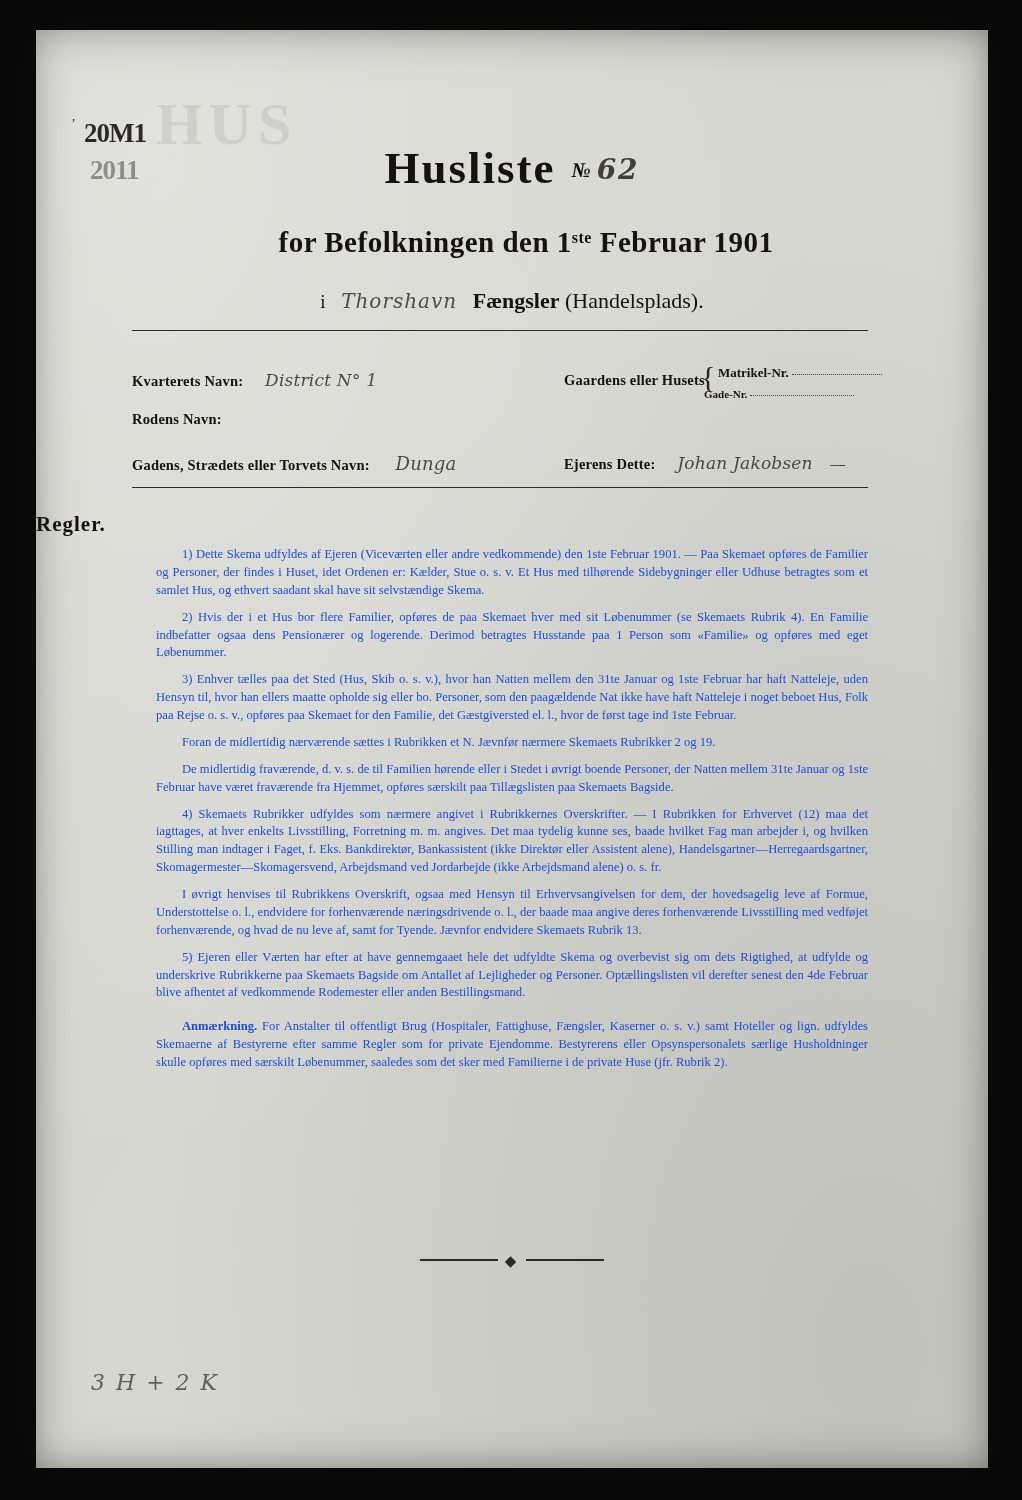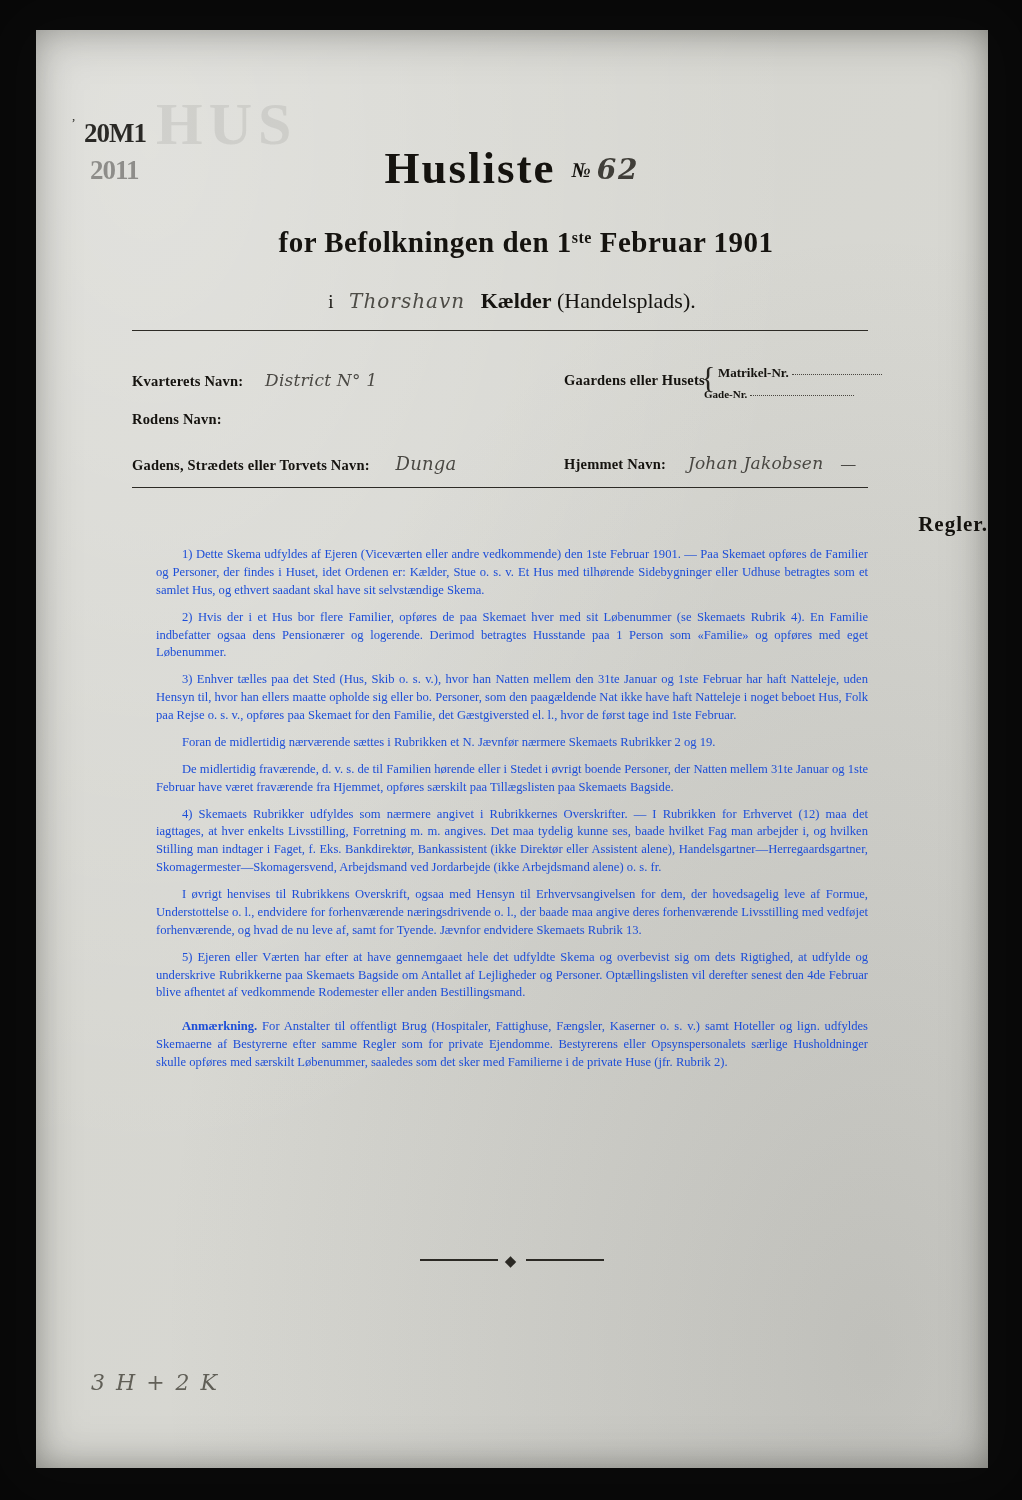--- a/index.html
+++ b/index.html
@@ -186,21 +186,21 @@
     font-size: 30px;
     color: #26241f;
   }
 
   
   .regler-head {
     position: absolute;
     top: 482px;
     left: 0;
     width: 952px;
-    text-align: right;
+    text-align: left;
     font-size: 21px;
     font-weight: bold;
     letter-spacing: 1px;
   }
   .rules {
     position: absolute;
     left: 120px;
     top: 516px;
     width: 712px;
     font-size: 12.6px;
@@ -277,21 +277,21 @@
       </div>
 
       <div class="subtitle">
         <span>for Befolkningen den 1</span><sup>ste</sup>
         <span>Februar 1901</span>
       </div>
 
       <div class="placeline">
         <span class="lead">i</span>
         <span class="hand">Thorshavn</span>
-        <b>Kælder</b>
+        <b>Fængsler</b>
         <span>(Handelsplads).</span>
       </div>
 
       <div class="rule" id="rule-top"></div>
 
       <div class="field" style="left:96px; top:340px;">
         <span>Kvarterets Navn:</span>
         <span class="hand" style="font-size:17px; margin-left:18px;">District N° 1</span>
       </div>
 
@@ -312,21 +312,21 @@
       <div style="position:absolute; left:682px; top:332px; font-size:13px; font-weight:bold;">
         <span>Matrikel-Nr.</span>
         <span class="dotline"></span>
       </div>
       <div style="position:absolute; left:668px; top:353px; font-size:11px; font-weight:bold;text-align:center;">
         <span>Gade-Nr.</span>
         <span class="dotline" style="min-width:104px;"></span>
       </div>
 
       <div class="field" style="left:528px; top:423px;">
-        <span>Hjemmet Navn:</span>
+        <span>Ejerens Dette:</span>
         <span class="hand" style="font-size:17px; margin-left:18px;">Johan Jakobsen</span>
         <span style="margin-left:14px; font-weight:normal;">—</span>
       </div>
 
       <div class="rule" id="rule-bottom"></div>
 
       <div class="regler-head">Regler.</div>
 
       <div class="rules">
         <p class="ind">1) Dette Skema udfyldes af Ejeren (Viceværten eller andre vedkommende) den 1ste Februar 1901. — Paa Skemaet opføres de Familier og Personer, der findes i Huset, idet Ordenen er: Kælder, Stue o. s. v. Et Hus med tilhørende Sidebygninger eller Udhuse betragtes som et samlet Hus, og ethvert saadant skal have sit selvstændige Skema.</p>

